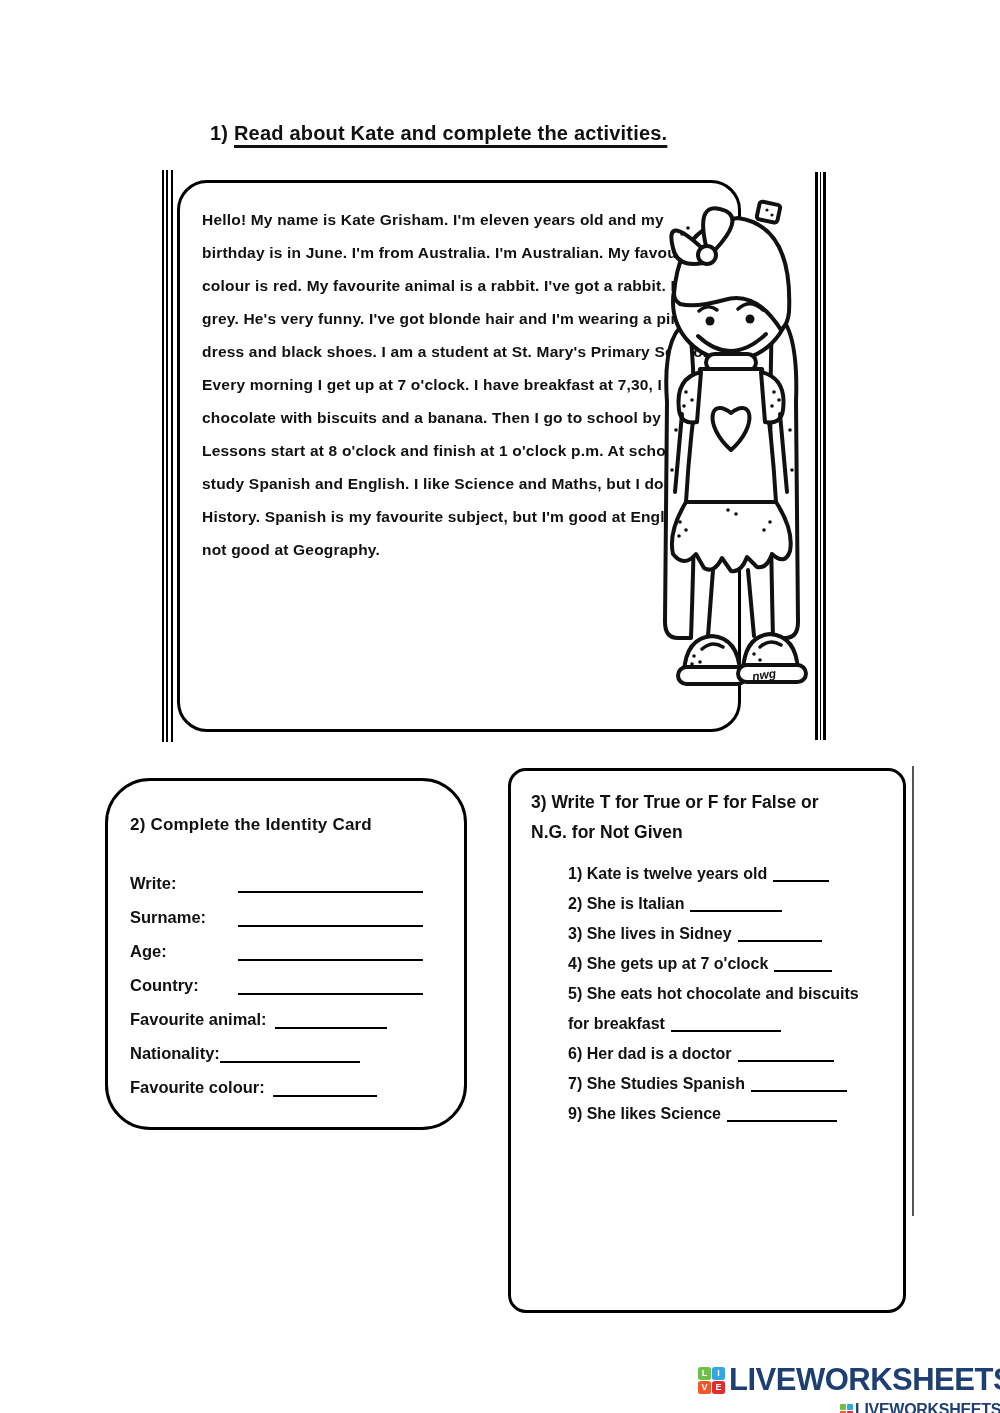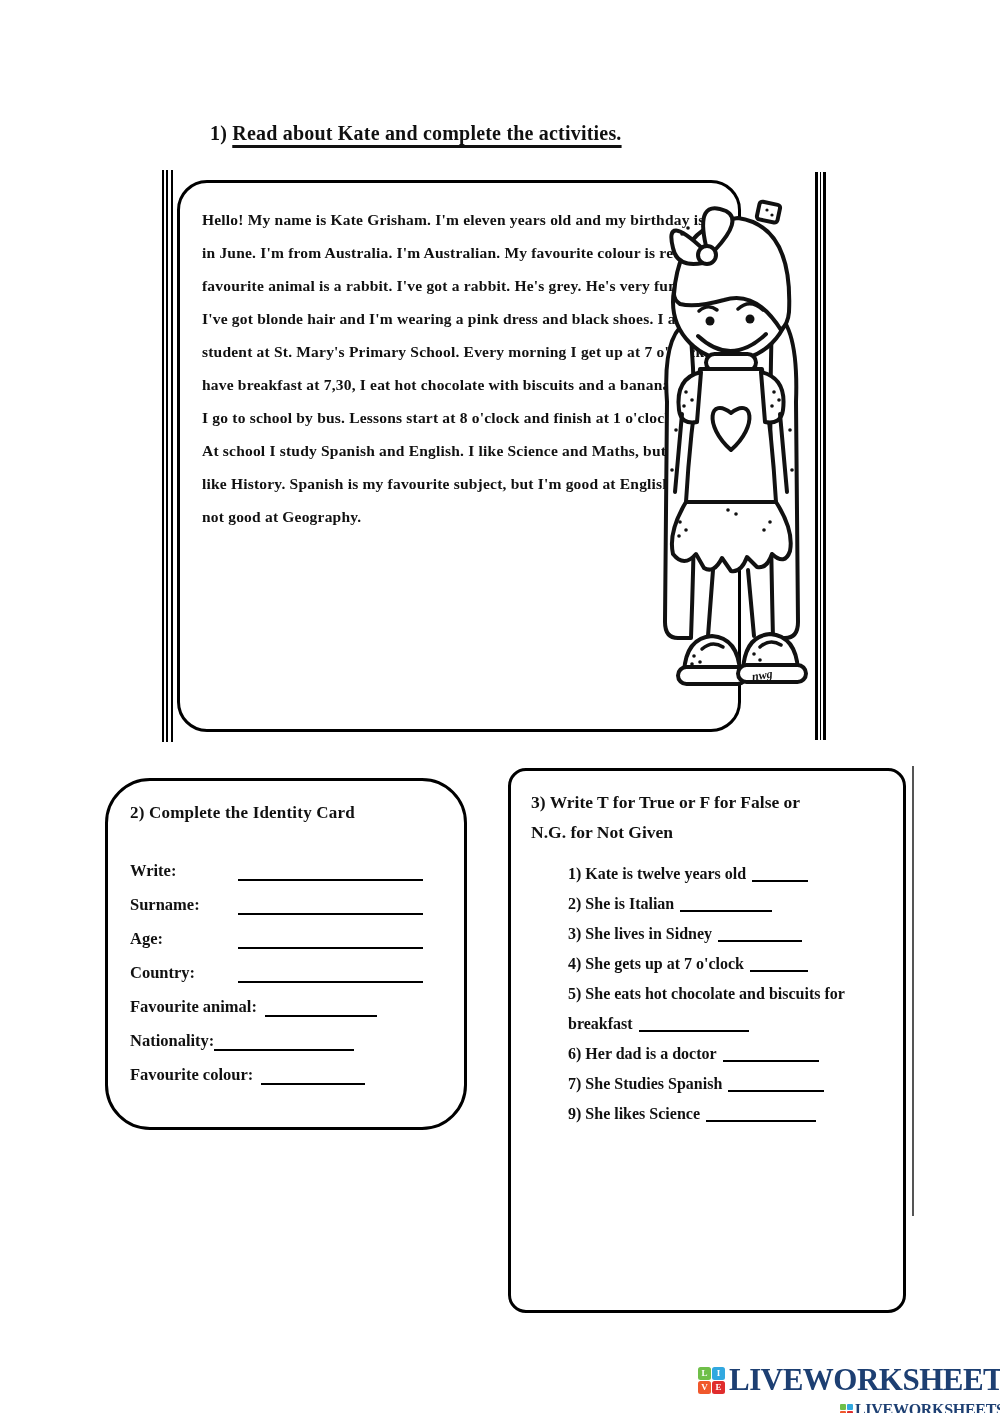--- a/index.html
+++ b/index.html
@@ -1,18 +1,18 @@
 <!DOCTYPE html>
 <html><head>
 <meta charset="utf-8">
 <style>
   html,body{margin:0;padding:0;background:#ffffff;}
   #page{
     position:relative;width:1000px;height:1413px;background:#ffffff;
-    font-family:Liberation Serif, serif;color:#111;
+    font-family:Liberation Sans, sans-serif;color:#111;
     overflow:hidden;
   }
   
   #main-title{
     position:absolute;left:210px;top:122px;font-size:20px;font-weight:700;
     letter-spacing:.2px;white-space:nowrap;
   }
   #main-title .underlined{text-decoration:underline;text-decoration-thickness:2.5px;text-underline-offset:5px;}
   
   .edge-bar{position:absolute;width:11px;}
@@ -34,21 +34,21 @@
   #reading-text{
     font-size:15.5px;font-weight:700;line-height:33px;letter-spacing:.2px;
   }
   
   #girl-illustration{position:absolute;left:646px;top:170px;width:170px;height:530px;}
   #girl-signature{position:absolute;left:752px;top:668px;font-size:12px;font-style:italic;font-weight:700;transform:rotate(-8deg);}
   
   #identity-card{
     position:absolute;left:105px;top:778px;width:362px;height:352px;
     border:3.5px solid #000;border-radius:45px;box-sizing:border-box;
-    padding:22px 22px 20px 22px;
+    padding:34px 22px 20px 22px;
   }
   #identity-title{font-size:17px;font-weight:700;letter-spacing:.2px;}
   #identity-fields{margin-top:34px;}
   .field-row{display:flex;align-items:flex-end;margin-bottom:10px;height:24px;font-size:16.5px;font-weight:700;}
   .field-row .lbl{white-space:nowrap;}
   .field-row .lbl-fixed{width:108px;}
   .blank{display:inline-block;border-bottom:2.5px solid #000;height:14px;vertical-align:-3px;}
   
   #exercise3-card{
     position:absolute;left:508px;top:768px;width:398px;height:545px;

